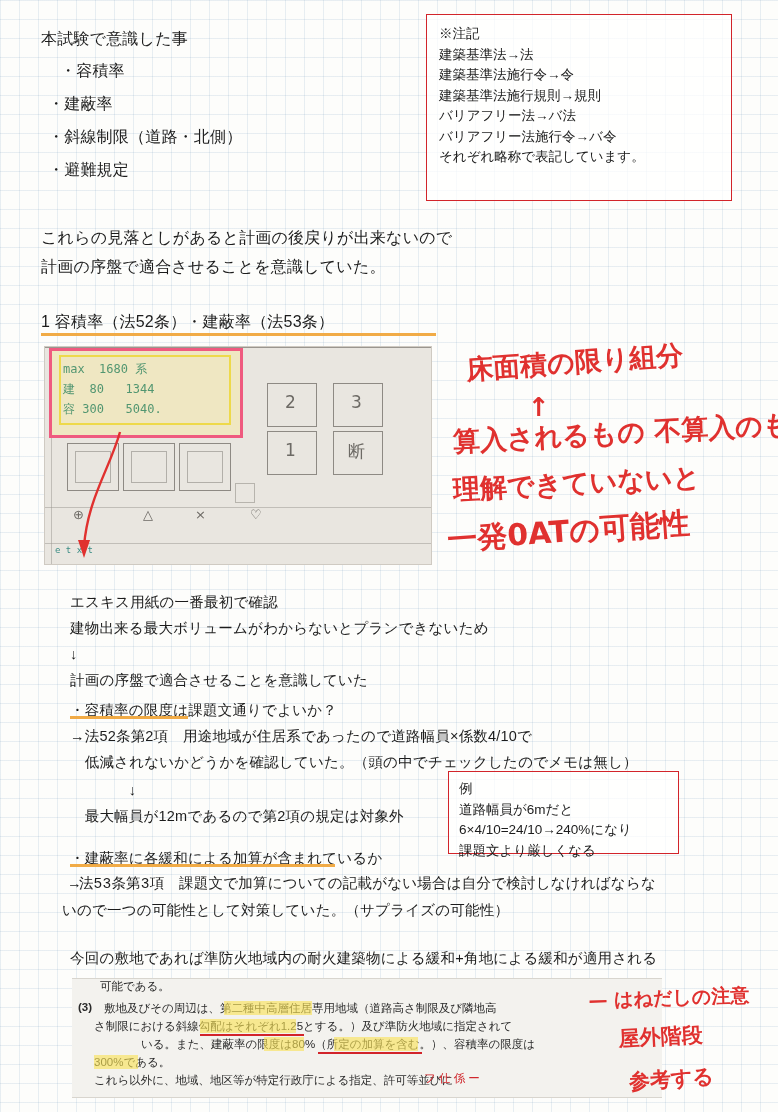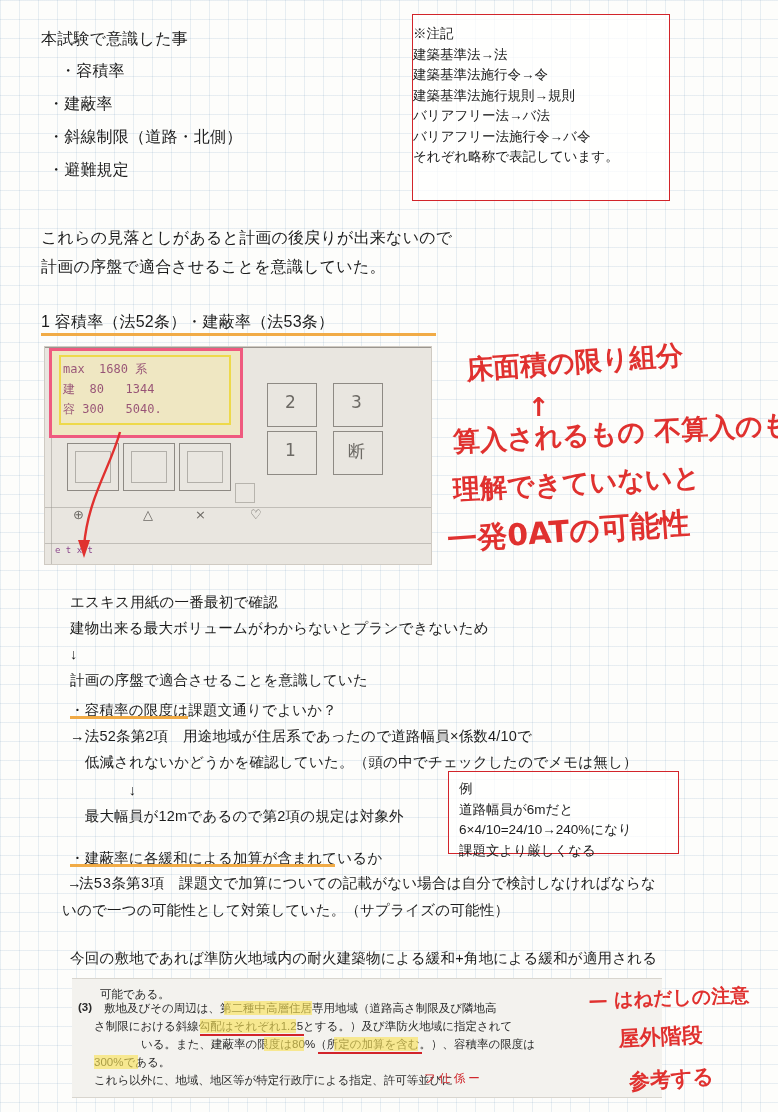--- a/index.html
+++ b/index.html
@@ -84,21 +84,21 @@
     box-sizing: border-box;
     background: rgba(255, 232, 120, 0.28);
   }
   .hl-yellow {
     position: absolute;
     border: 2px solid #e8d33a;
     box-sizing: border-box;
   }
   .num-text {
     position: absolute;
-    color: #701a75;
+    color: #0f766e;
     font-size: 12px;
     font-family: "DejaVu Sans Mono", monospace;
     white-space: pre;
   }
   
   .scan {
     position: absolute;
     background: #f3f2ee;
     border-top: 1px solid #d8d5ce;
     border-bottom: 1px solid #d8d5ce;
@@ -132,21 +132,21 @@
 <body>
 
 <div id="page">
 
   <div class="txt title-text" style="left:41px; top:27px;">本試験で意識した事</div>
   <div class="txt list-text" style="left:60px; top:59px;">・容積率</div>
   <div class="txt list-text" style="left:48px; top:92px;">・建蔽率</div>
   <div class="txt list-text" style="left:48px; top:125px;">・斜線制限（道路・北側）</div>
   <div class="txt list-text" style="left:48px; top:158px;">・避難規定</div>
 
-  <div class="red-box" style="left:412px; top:14px; width:258px; height:187px; padding:9px 0;">
+  <div class="red-box" style="left:426px; top:14px; width:306px; height:187px; padding:9px 12px;">
     <div class="line">※注記</div>
     <div class="line">建築基準法→法</div>
     <div class="line">建築基準法施行令→令</div>
     <div class="line">建築基準法施行規則→規則</div>
     <div class="line">バリアフリー法→バ法</div>
     <div class="line">バリアフリー法施行令→バ令</div>
     <div class="line">それぞれ略称で表記しています。</div>
   </div>
 
   <div class="txt body-text" style="left:41px; top:226px; font-size:16px;">これらの見落としがあると計画の後戻りが出来ないので</div>
@@ -221,21 +221,21 @@
   <div class="txt small-text" style="left:70px; top:948px; font-size:14.5px;">今回の敷地であれば準防火地域内の耐火建築物による緩和+角地による緩和が適用される</div>
 
   <div class="red-box" style="left:448px; top:771px; width:231px; height:83px; padding:7px 10px;">
     <div class="line">例</div>
     <div class="line">道路幅員が6mだと</div>
     <div class="line">6×4/10=24/10→240%になり</div>
     <div class="line">課題文より厳しくなる</div>
   </div>
 
   <div class="scan" style="left:72px; top:978px; width:590px; height:118px;">
-    <div class="sline" style="left:28px; top:8px;font-family:Liberation Mono, monospace;">可能である。</div>
+    <div class="sline" style="left:28px; top:0;font-family:Liberation Mono, monospace;">可能である。</div>
     <div class="sline" style="left:6px; top:22px; font-weight:bold;">(3)</div>
     <div class="sline" style="left:32px; top:22px;">敷地及びその周辺は、第二種中高層住居専用地域（道路高さ制限及び隣地高</div>
     <div class="sline" style="left:22px; top:40px;">さ制限における斜線勾配はそれぞれ1.25とする。）及び準防火地域に指定されて</div>
     <div class="sline" style="left:22px; top:58px;margin-left:47px;">いる。また、建蔽率の限度は80%（所定の加算を含む。）、容積率の限度は</div>
     <div class="sline" style="left:22px; top:76px;">300%である。</div>
     <div class="sline" style="left:22px; top:94px;">これら以外に、地域、地区等が特定行政庁による指定、許可等並びに</div>
 
     <div class="mark-yellow" style="left:152px; top:22px; width:88px; height:14px;"></div>
     <div class="mark-yellow" style="left:128px; top:40px; width:96px; height:14px;"></div>
     <div class="mark-yellow" style="left:192px; top:58px; width:40px; height:14px;"></div>

